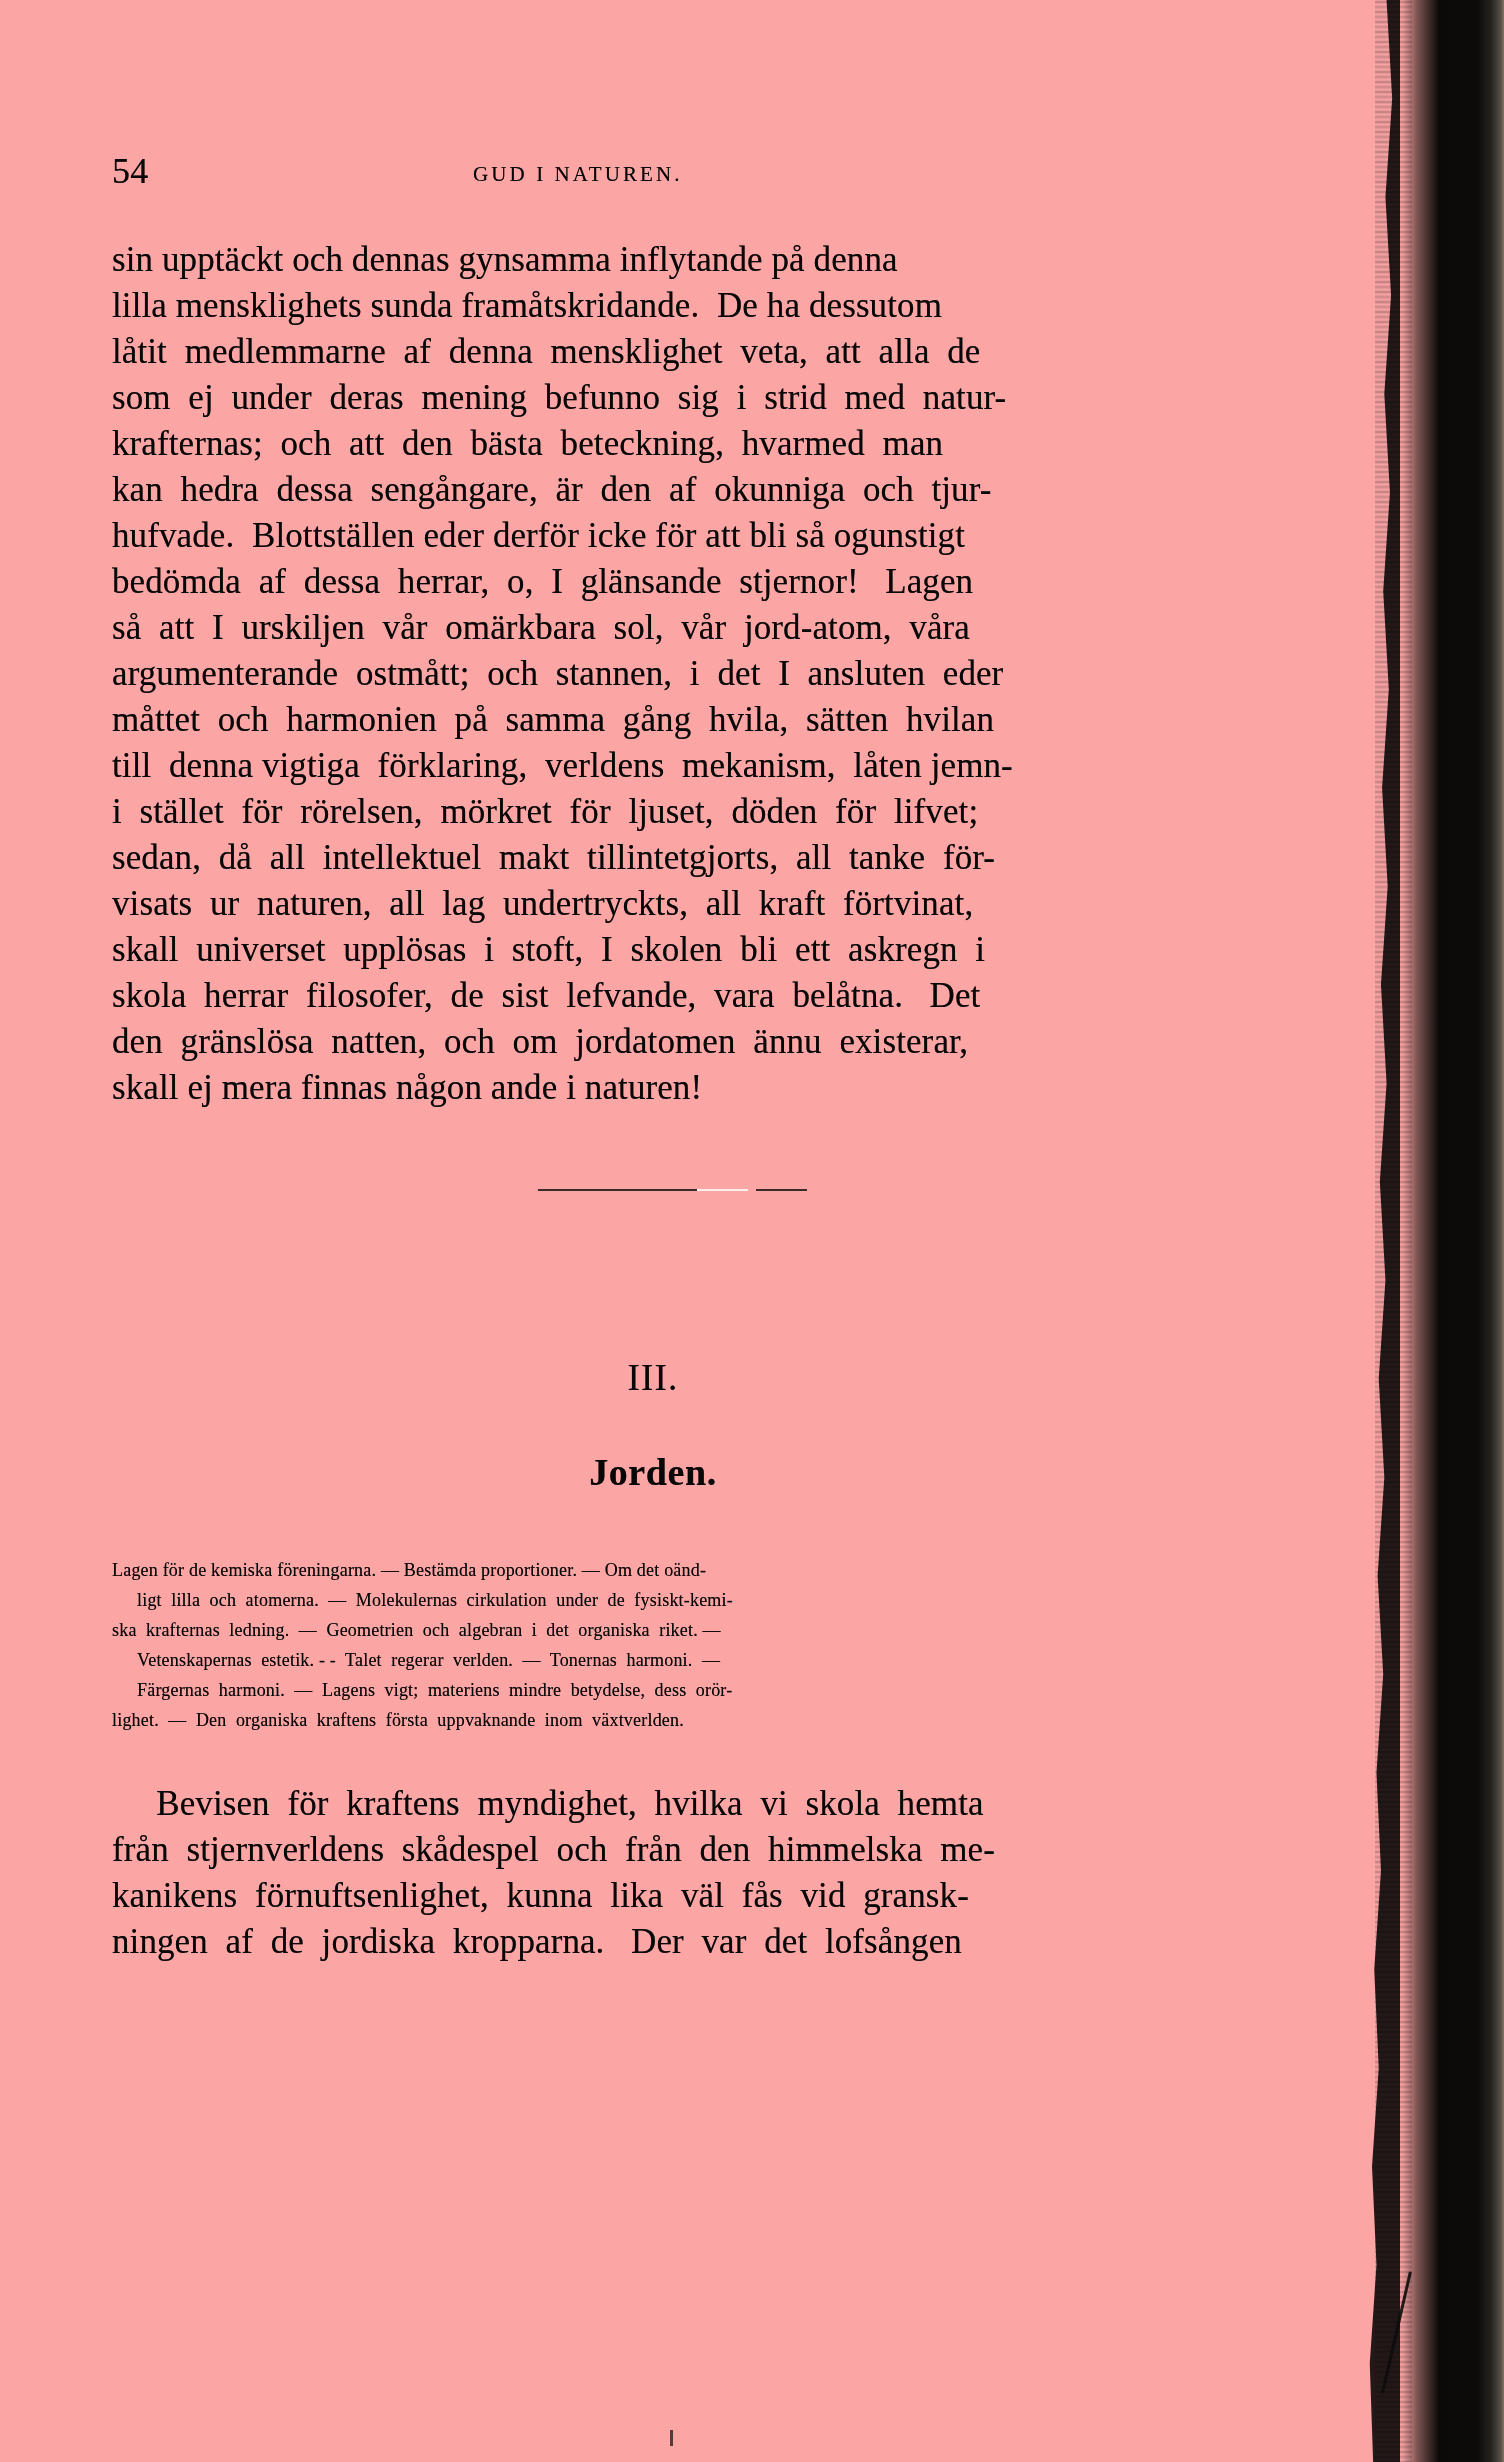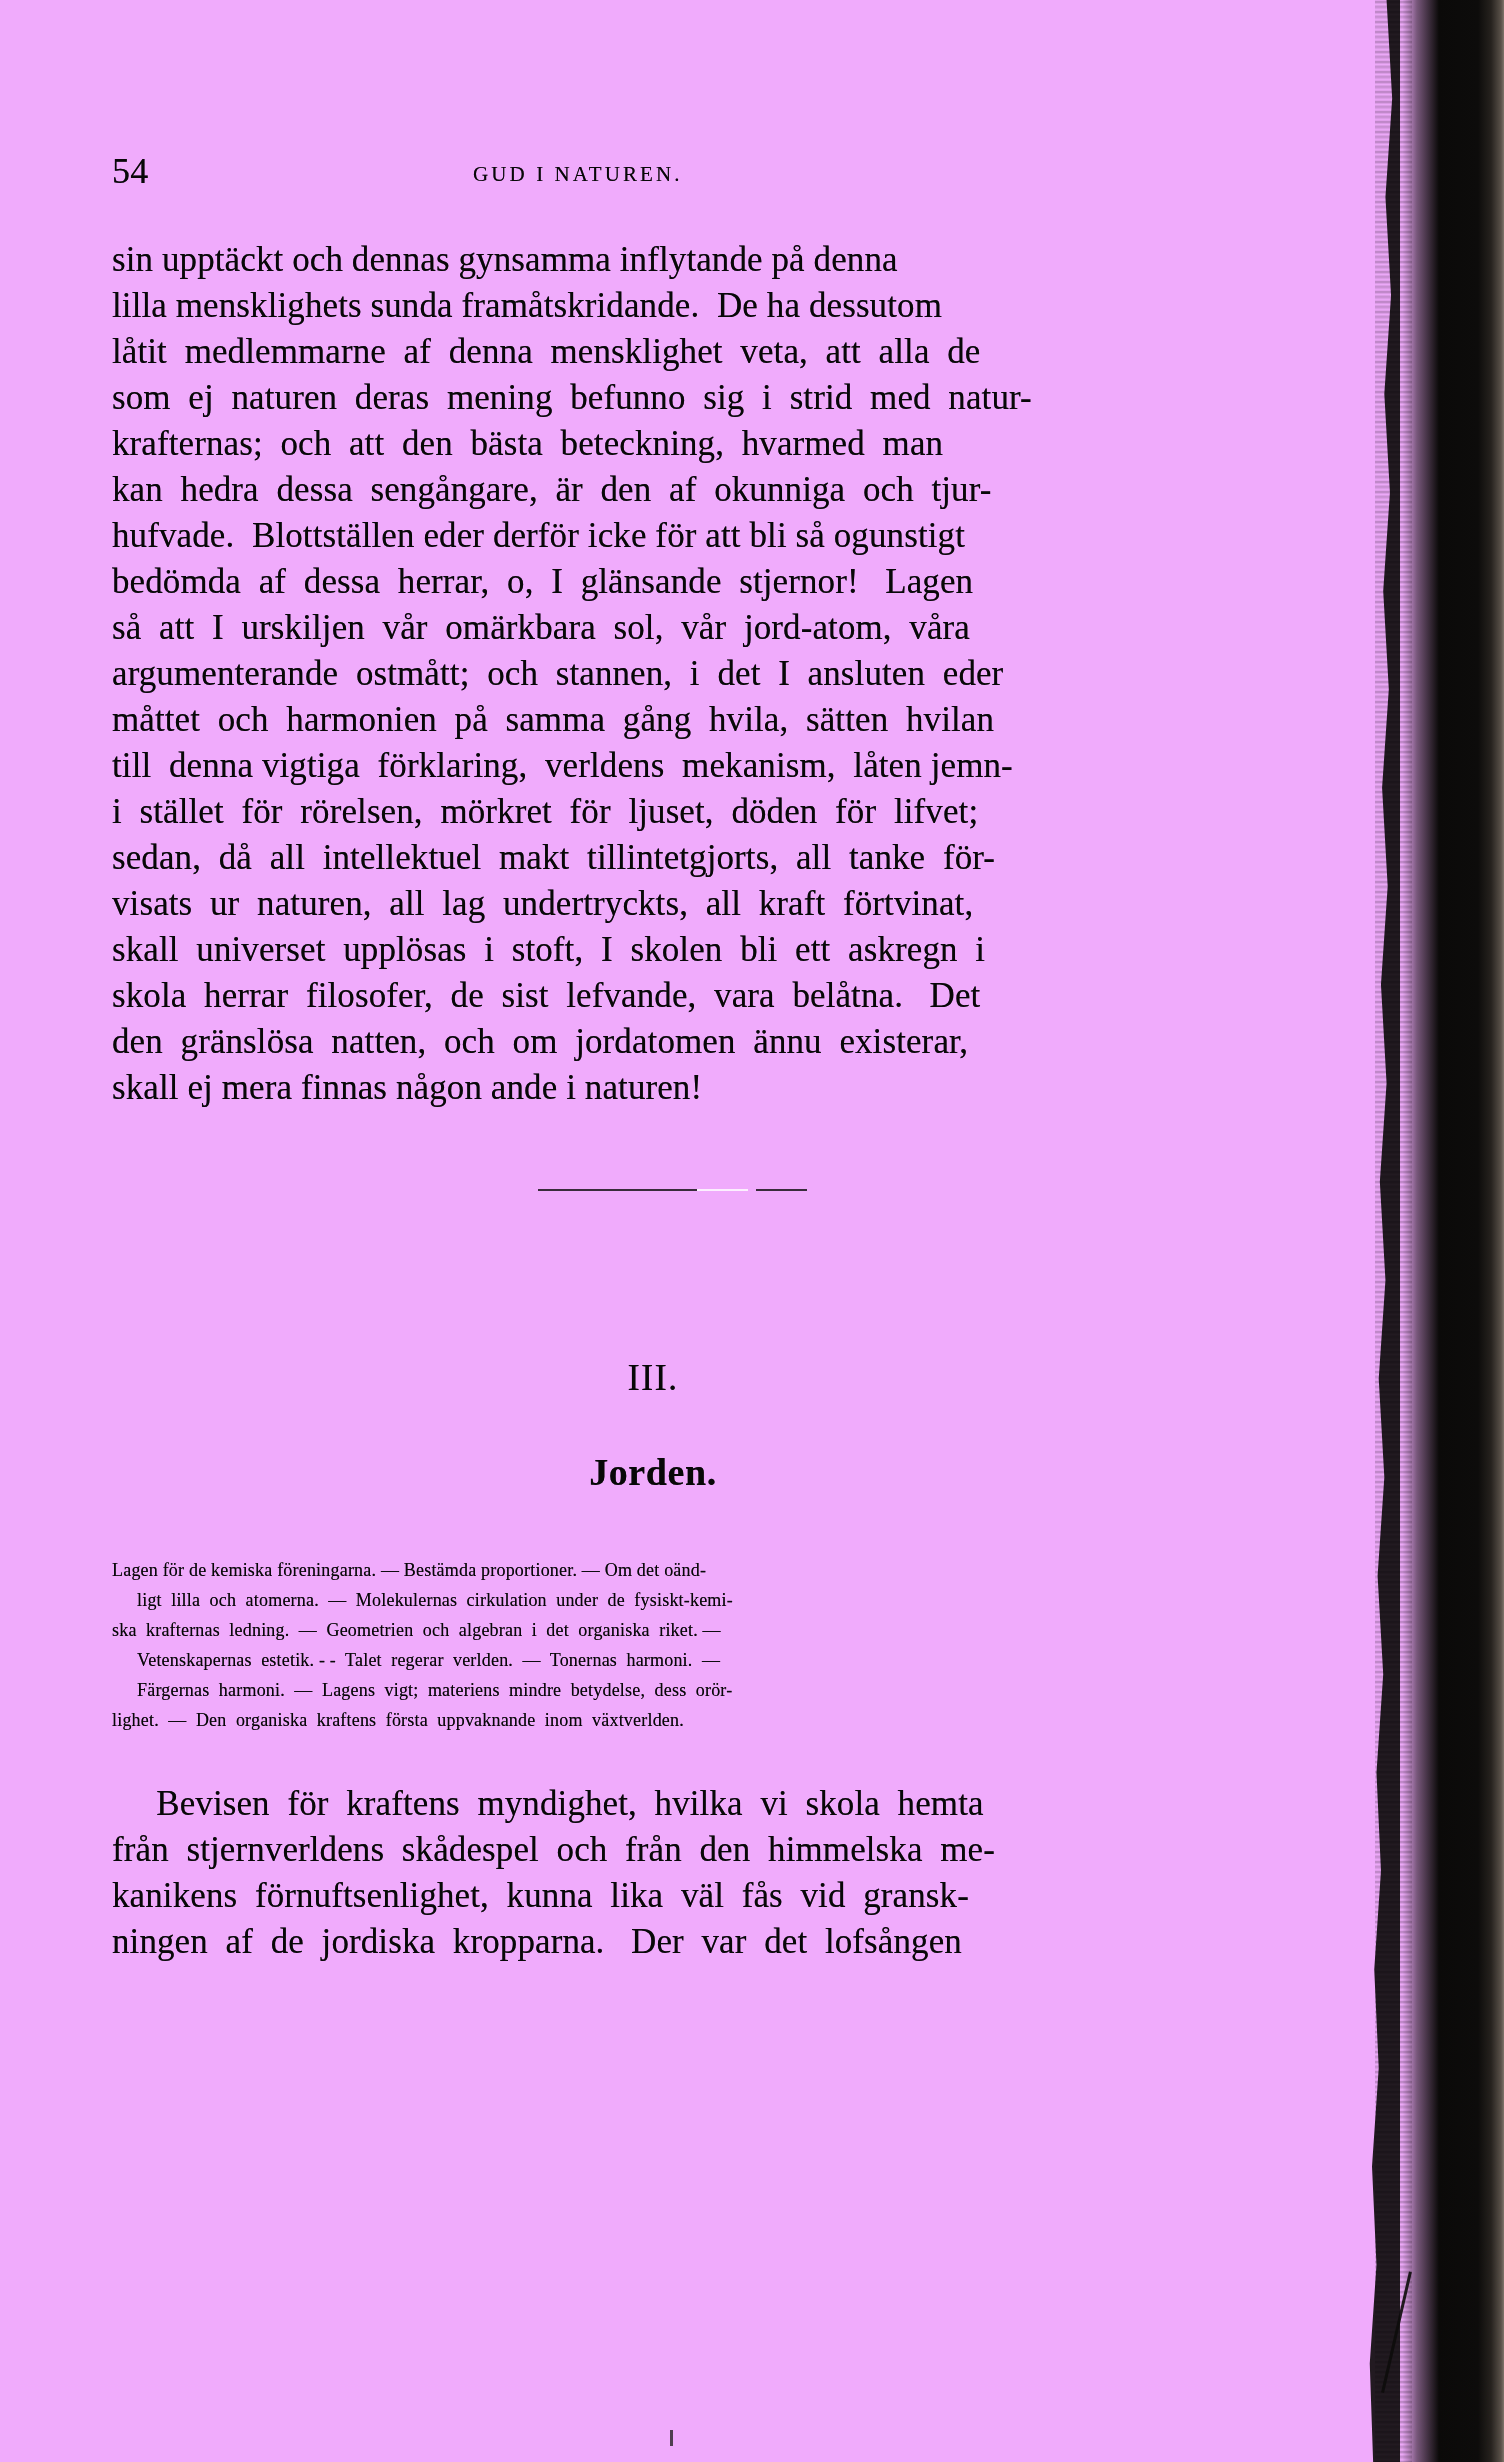--- a/index.html
+++ b/index.html
@@ -4,21 +4,21 @@
 <style>
   html, body {
     margin: 0;
     padding: 0;
     background: #ffffff;
   }
   #page {
     position: relative;
     width: 1505px;
     height: 2462px;
-    background: #f0abfc;
+    background: #fca5a5;
     overflow: hidden;
     font-family: "Liberation Serif", "DejaVu Serif", serif;
     color: #080808;
   }
 
   
   .gutter-shadow {
     position: absolute;
     top: 0;
     right: 0;
@@ -220,21 +220,21 @@
 
     <div class="running-head">
       <div class="folio ink">54</div>
       <div class="head-title ink">GUD I NATUREN.</div>
     </div>
 
     <div class="body-block ink">
       <span class="ln">sin upptäckt och dennas gynsamma inflytande på denna</span>
       <span class="ln">lilla mensklighets sunda framåtskridande.  De ha dessutom</span>
       <span class="ln">låtit  medlemmarne  af  denna  mensklighet  veta,  att  alla  de</span>
-      <span class="ln">som  ej  naturen  deras  mening  befunno  sig  i  strid  med  natur-</span>
+      <span class="ln">som  ej  under  deras  mening  befunno  sig  i  strid  med  natur-</span>
       <span class="ln">krafternas;  och  att  den  bästa  beteckning,  hvarmed  man</span>
       <span class="ln">kan  hedra  dessa  sengångare,  är  den  af  okunniga  och  tjur-</span>
       <span class="ln">hufvade.  Blottställen eder derför icke för att bli så ogunstigt</span>
       <span class="ln">bedömda  af  dessa  herrar,  o,  I  glänsande  stjernor!   Lagen</span>
       <span class="ln">så  att  I  urskiljen  vår  omärkbara  sol,  vår  jord-atom,  våra</span>
       <span class="ln">argumenterande  ostmått;  och  stannen,  i  det  I  ansluten  eder</span>
       <span class="ln">måttet  och  harmonien  på  samma  gång  hvila,  sätten  hvilan</span>
       <span class="ln">till  denna vigtiga  förklaring,  verldens  mekanism,  låten jemn-</span>
       <span class="ln">i  stället  för  rörelsen,  mörkret  för  ljuset,  döden  för  lifvet;</span>
       <span class="ln">sedan,  då  all  intellektuel  makt  tillintetgjorts,  all  tanke  för-</span>

